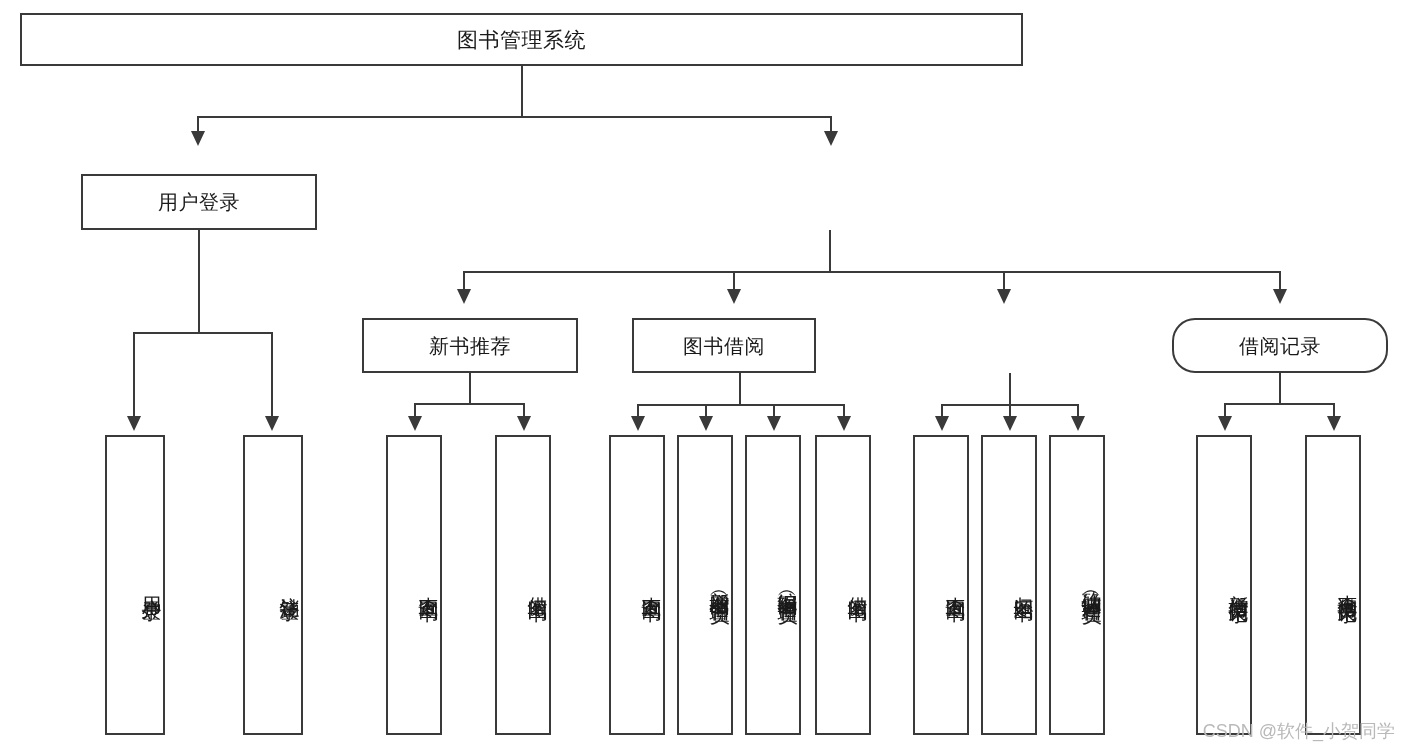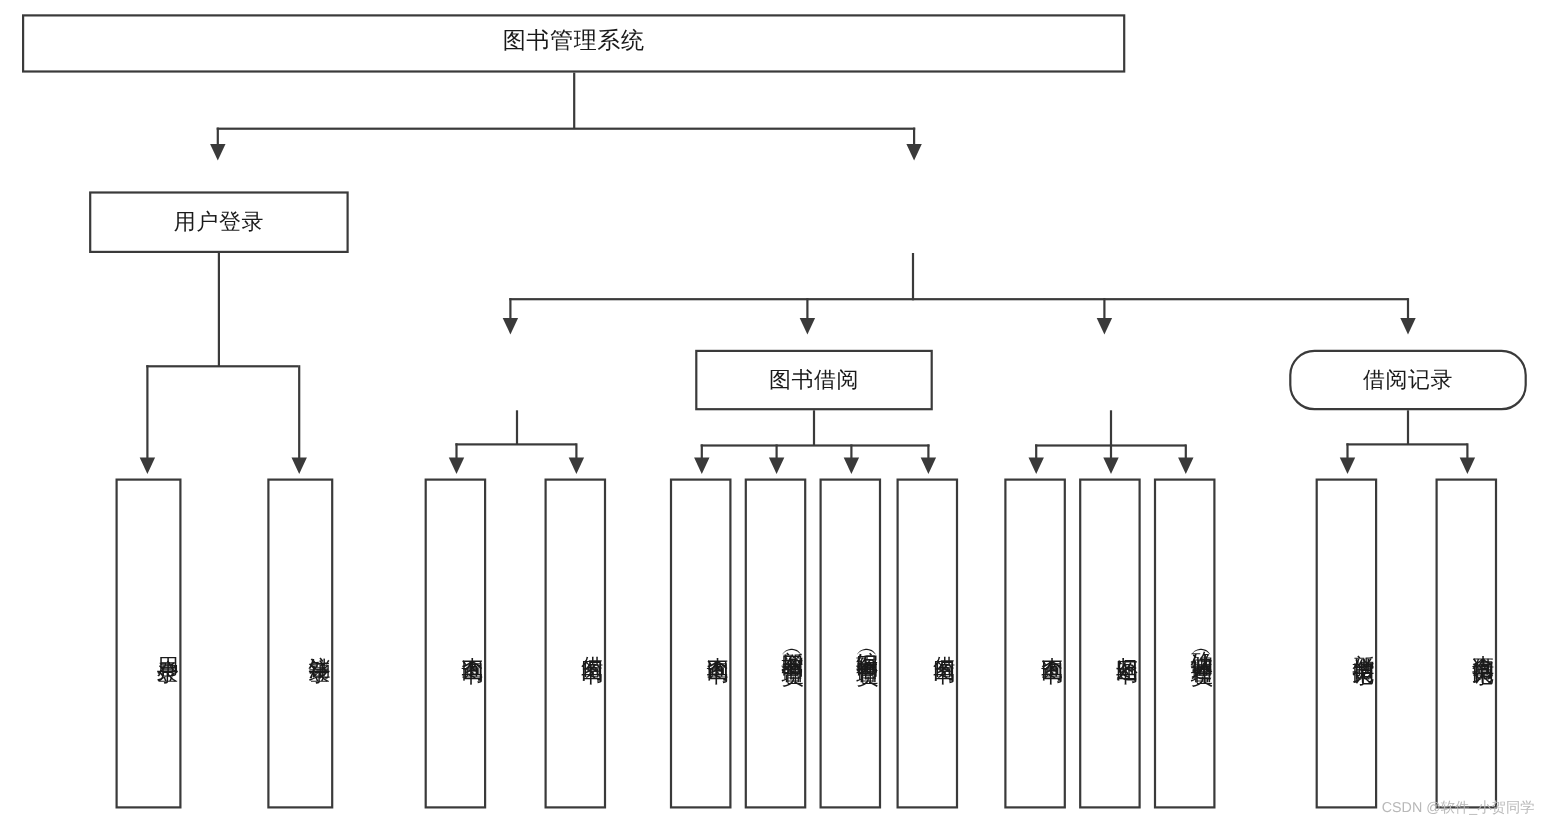--- a/index.html
+++ b/index.html
@@ -61,32 +61,32 @@
     width:0;height:0;
     border-left:7px solid transparent;
     border-right:7px solid transparent;
     border-top:15px solid #3a3a3a;
   }
   
   #watermark{
     position:absolute;
     right:10px;
     bottom:4px;
-    font-size:13px;
+    font-size:18px;
     color:#b9b9b9;
     white-space:nowrap;
     user-select:none;
   }
 </style>
 </head>
 <body>
 
 <div id="canvas">
 
-  <div class="node h root" style="left:20px;top:13px;width:1003px;height:53px;font-family:Liberation Mono, monospace;">图书管理系统</div>
+  <div class="node h root" style="left:20px;top:13px;width:1003px;height:53px;">图书管理系统</div>
 
   <div class="ln vt" style="left:521px;top:66px;height:51px;"></div>
 
   <div class="ln hz" style="left:197px;top:116px;width:635px;"></div>
 
   <div class="ln vt" style="left:197px;top:116px;height:17px;"></div>
   <div class="ln vt" style="left:830px;top:116px;height:17px;"></div>
   <div class="arrow" style="left:191px;top:131px;"></div>
   <div class="arrow" style="left:824px;top:131px;"></div>
 
@@ -110,21 +110,22 @@
   <div class="ln hz" style="left:463px;top:271px;width:817px;"></div>
   <div class="ln vt" style="left:463px;top:271px;height:19px;"></div>
   <div class="ln vt" style="left:733px;top:271px;height:19px;"></div>
   <div class="ln vt" style="left:1003px;top:271px;height:19px;"></div>
   <div class="ln vt" style="left:1279px;top:271px;height:19px;"></div>
   <div class="arrow" style="left:457px;top:289px;"></div>
   <div class="arrow" style="left:727px;top:289px;"></div>
   <div class="arrow" style="left:997px;top:289px;"></div>
   <div class="arrow" style="left:1273px;top:289px;"></div>
 
-  <div class="node h" style="left:632px;top:318px;width:216px;height:55px;">图书借阅</div>
+  <div class="node h" style="left:362px;top:318px;width:216px;height:55px;">新书推荐</div>
+  <div class="node h" style="left:632px;top:318px;width:184px;height:55px;">图书借阅</div>
   <div class="node h" style="left:1172px;top:318px;width:216px;height:55px;border-radius:23px;">借阅记录</div>
 
   <div class="ln vt" style="left:469px;top:373px;height:31px;"></div>
   <div class="ln hz" style="left:414px;top:403px;width:110px;"></div>
   <div class="ln vt" style="left:414px;top:403px;height:14px;"></div>
   <div class="ln vt" style="left:523px;top:403px;height:14px;"></div>
   <div class="arrow" style="left:408px;top:416px;"></div>
   <div class="arrow" style="left:517px;top:416px;"></div>
 
   <div class="node v" style="left:386px;top:435px;width:56px;height:300px;">

